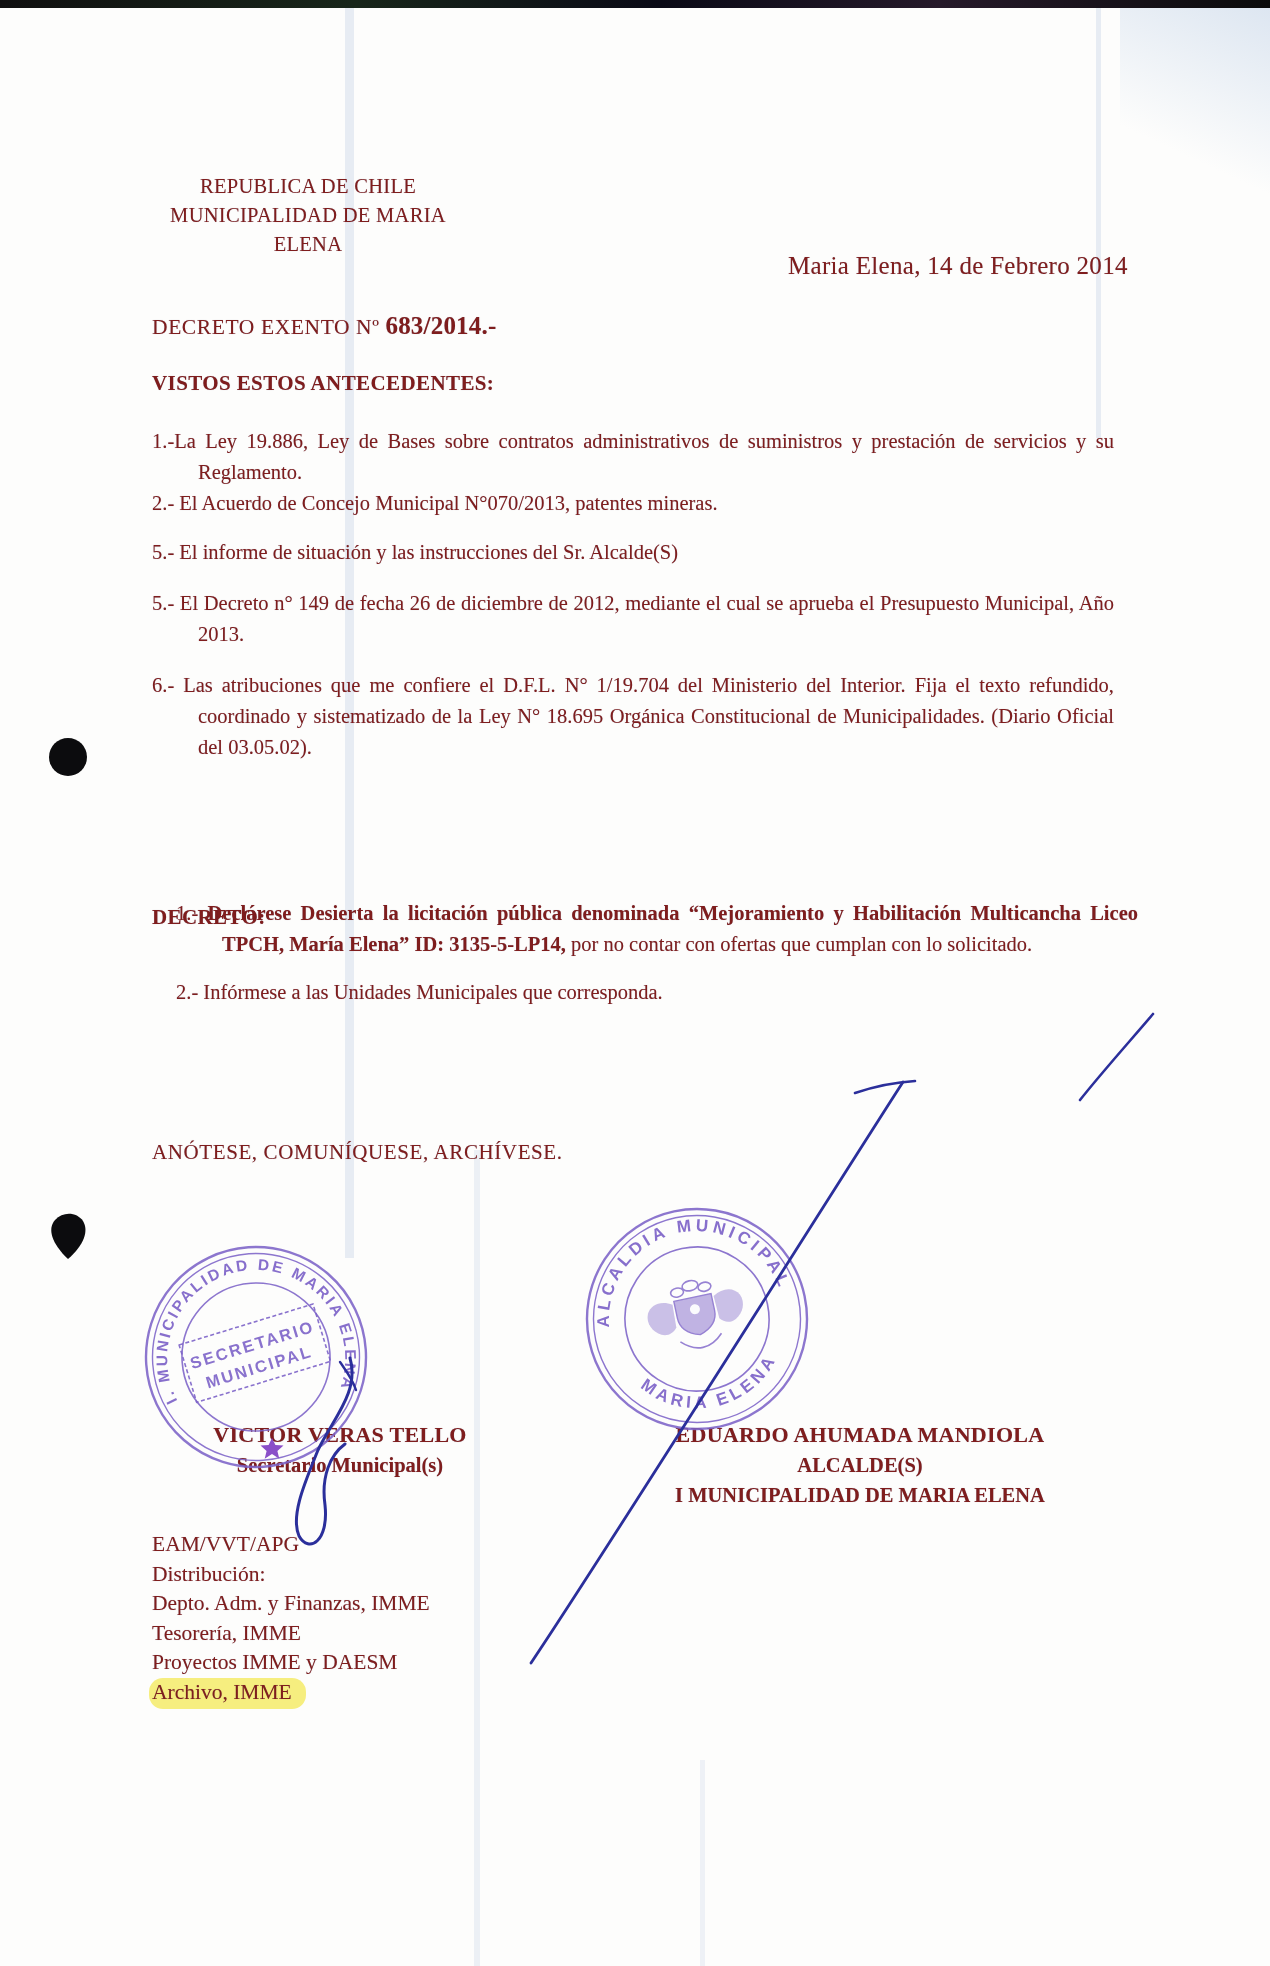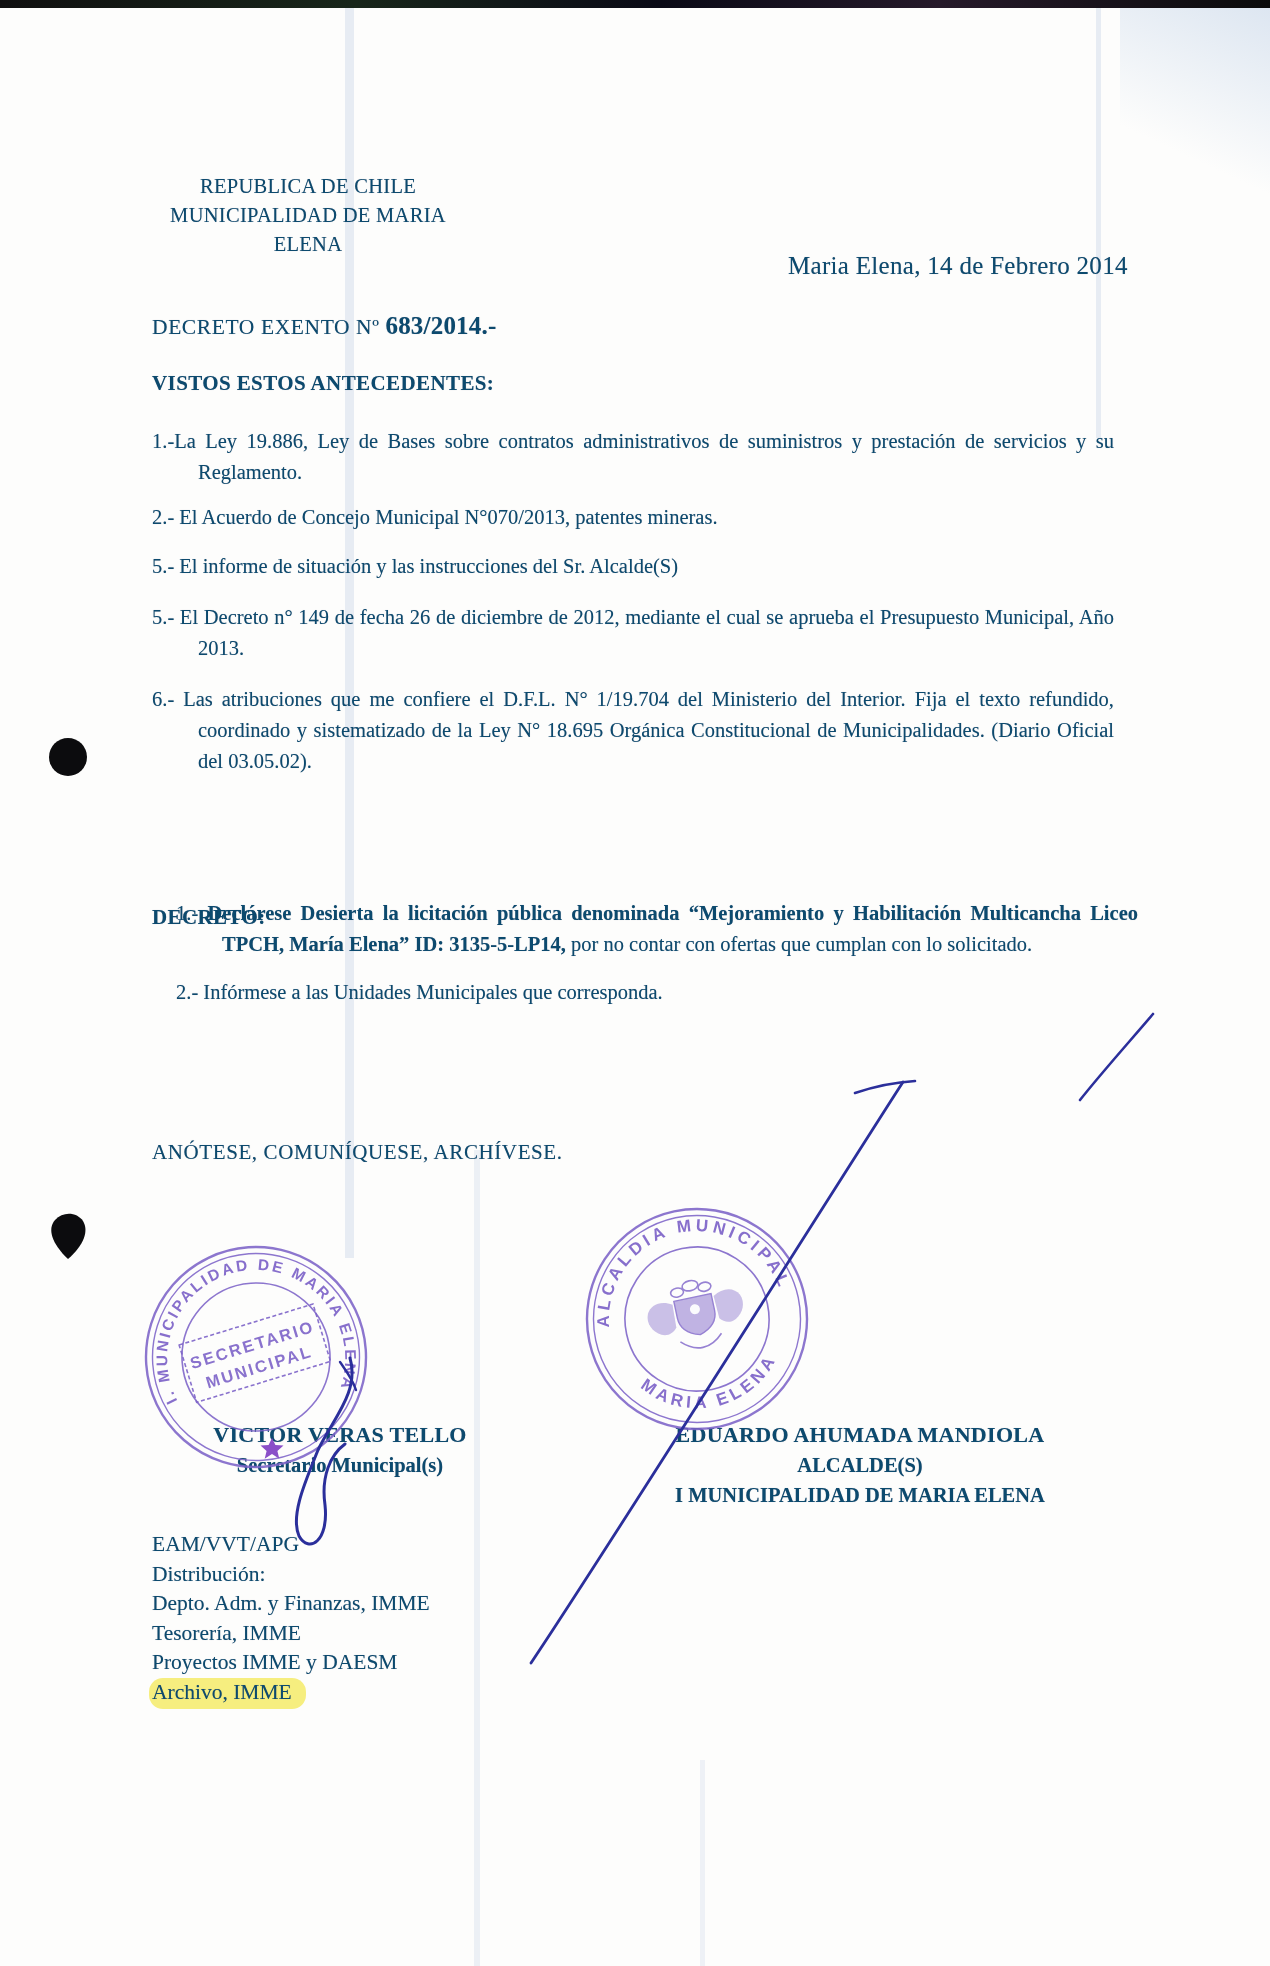--- a/index.html
+++ b/index.html
@@ -3,21 +3,21 @@
 <meta charset="utf-8">
 <style>
   html,body{margin:0;padding:0;background:#9a9a9a;}
   .page{
     position:relative;
     width:1270px;height:1966px;
     margin:0 auto;
     background:#fdfdfc;
     overflow:hidden;
     font-family:"Liberation Serif","DejaVu Serif",serif;
-    color:#0c4a6e;
+    color:#7f1d1d;
   }
   
   .scan-top{position:absolute;top:0;left:0;width:100%;height:8px;
     background:linear-gradient(90deg,#101010 0%,#18261a 28%,#0a0a16 52%,#261a2a 74%,#0b0b0b 100%);}
   .corner-tint{position:absolute;top:8px;right:0;width:150px;height:190px;
     background:linear-gradient(205deg,#dde6f1 0%,rgba(221,230,241,0) 72%);}
   .streak{position:absolute;pointer-events:none;}
   .streak-a{left:345px;top:8px;width:9px;height:1250px;background:rgba(198,211,230,0.40);}
   .streak-b{left:1096px;top:8px;width:5px;height:430px;background:rgba(205,216,233,0.45);}
   .streak-c{left:474px;top:1150px;width:6px;height:816px;background:rgba(208,218,233,0.38);}
@@ -35,21 +35,21 @@
   .section-heading{left:152px;font-size:21px;font-weight:bold;letter-spacing:0.4px;}
   .vistos-heading{top:371px;}
   .decreto-heading{top:905px;}
 
   .list-block{position:absolute;left:152px;width:962px;font-size:20.5px;line-height:31px;}
   .vistos-list{top:426px;}
   .decreto-list{top:898px;margin-left:24px;}
   .list-item{padding-left:46px;text-indent:-46px;text-align:justify;
     text-shadow:0 0 0.7px rgba(36,36,76,0.35);}
   .list-item .b{font-weight:bold;}
-  .m1{margin-bottom:14px;} .m2{margin-bottom:18px;} .m3{margin-bottom:18px;}
+  .m1{} .m2{margin-bottom:18px;} .m3{margin-bottom:18px;}
   .m4{margin-bottom:20px;} .m5{margin-bottom:20px;} .m6{margin-bottom:17px;}
 
   .closing-line{left:152px;top:1140px;font-size:21px;letter-spacing:0.6px;}
 
   .sig-block{position:absolute;text-align:center;font-weight:bold;line-height:30px;}
   .sig-left{left:180px;top:1420px;width:320px;}
   .sig-right{left:640px;top:1420px;width:440px;}
   .sig-name{font-size:22px;letter-spacing:0.3px;text-shadow:0 0 0.7px rgba(36,36,76,0.4);}
   .sig-title{font-size:20.5px;text-shadow:0 0 0.7px rgba(36,36,76,0.4);}
 

